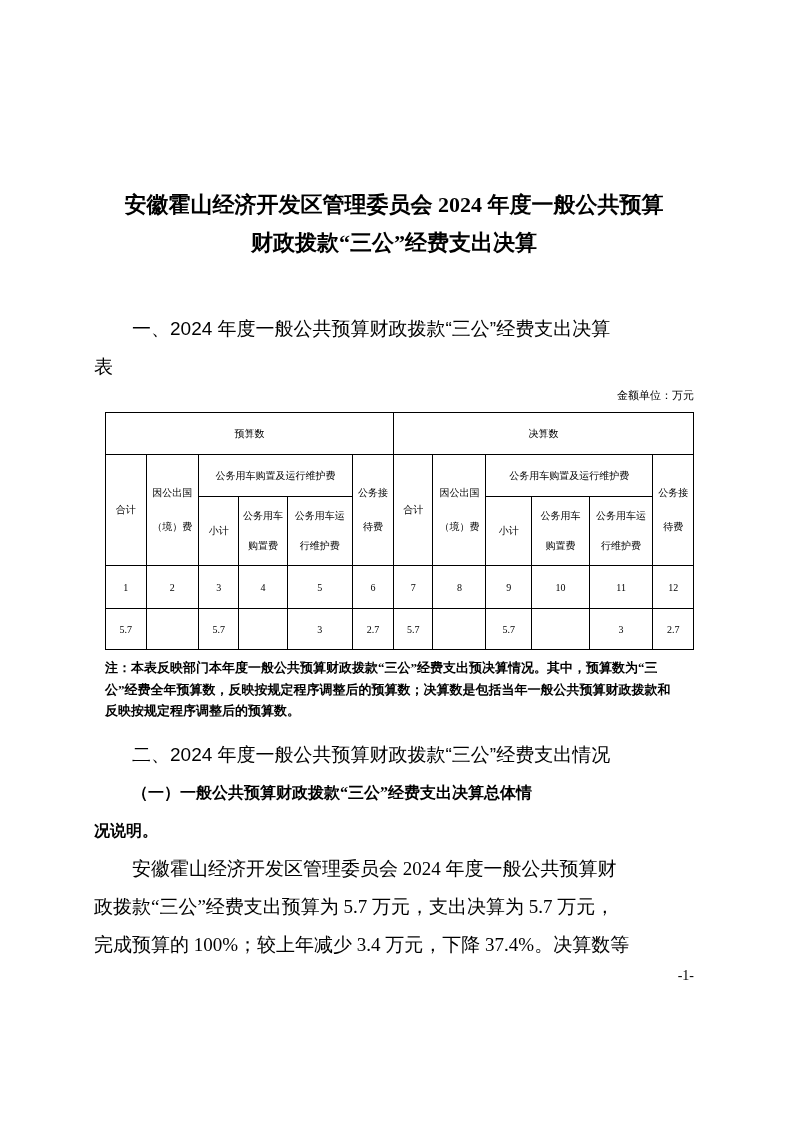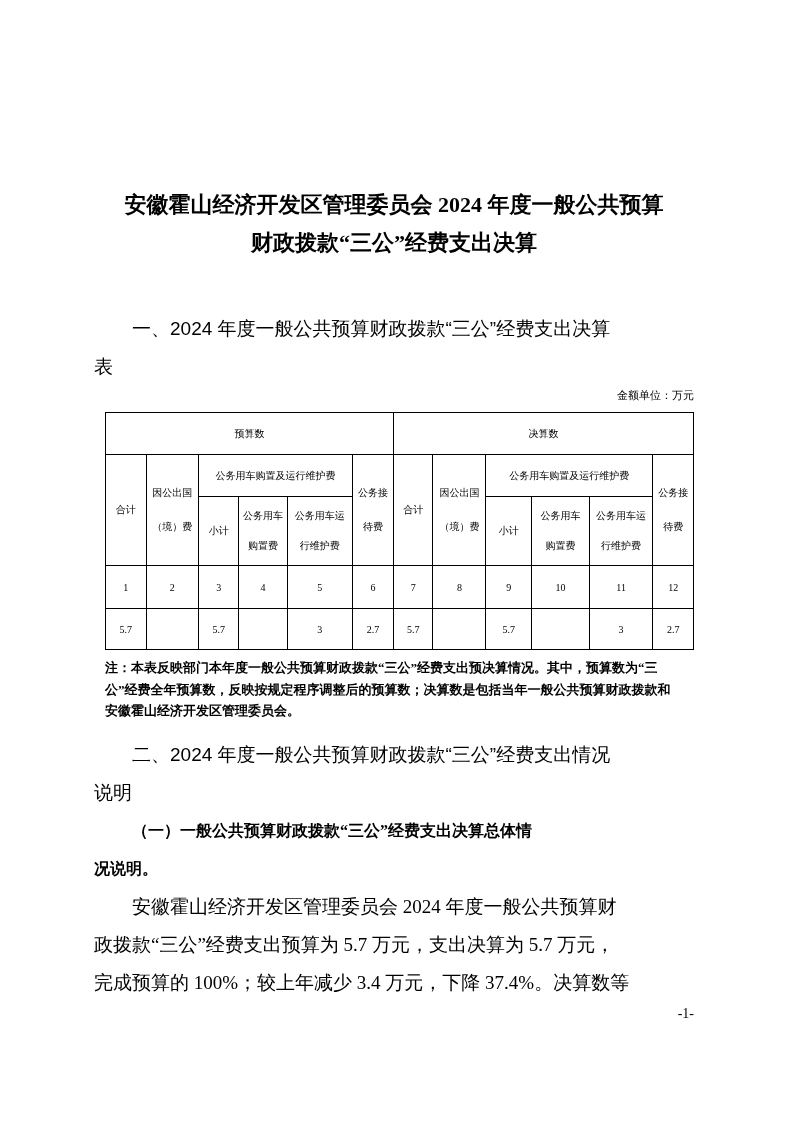--- a/index.html
+++ b/index.html
@@ -165,26 +165,25 @@
         <td></td>
         <td>3</td>
         <td>2.7</td>
       </tr>
     </tbody>
       </table>
 
     <div class="table-note">
       <span class="line">注：本表反映部门本年度一般公共预算财政拨款“三公”经费支出预决算情况。其中，预算数为“三</span>
       <span class="line">公”经费全年预算数，反映按规定程序调整后的预算数；决算数是包括当年一般公共预算财政拨款和</span>
-      <span class="line">安徽霍山经济开发区管理委员会。</span>
+      <span class="line">反映按规定程序调整后的预算数。</span>
     </div>
 
     <div class="sec-heading sec-heading-2">
       <span class="line indent">二、2024 年度一般公共预算财政拨款“三公”经费支出情况</span>
-      <span class="line">说明</span>
     </div>
 
     <div class="sub-heading">
       <span class="line indent">（一）一般公共预算财政拨款“三公”经费支出决算总体情</span>
       <span class="line">况说明。</span>
     </div>
 
     <div class="para">
       <span class="line indent">安徽霍山经济开发区管理委员会 2024 年度一般公共预算财</span>
       <span class="line">政拨款“三公”经费支出预算为 5.7 万元，支出决算为 5.7 万元，</span>

